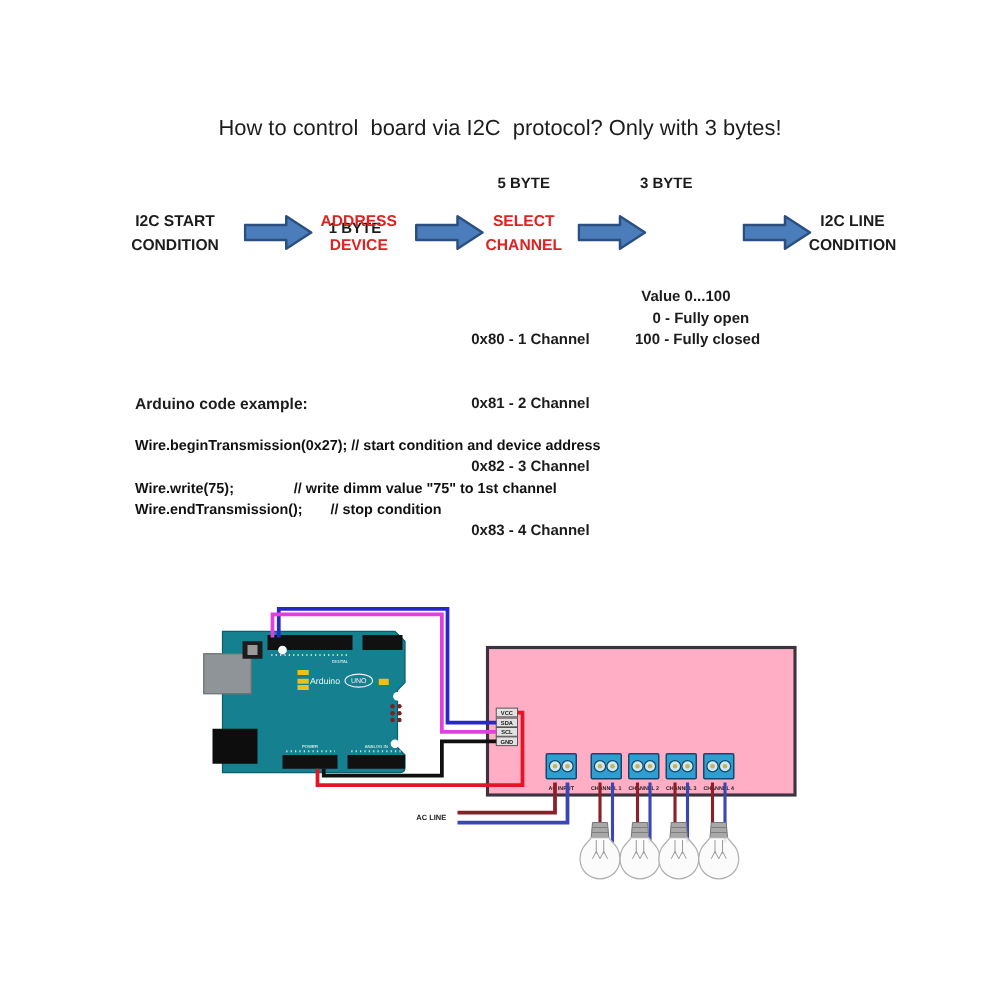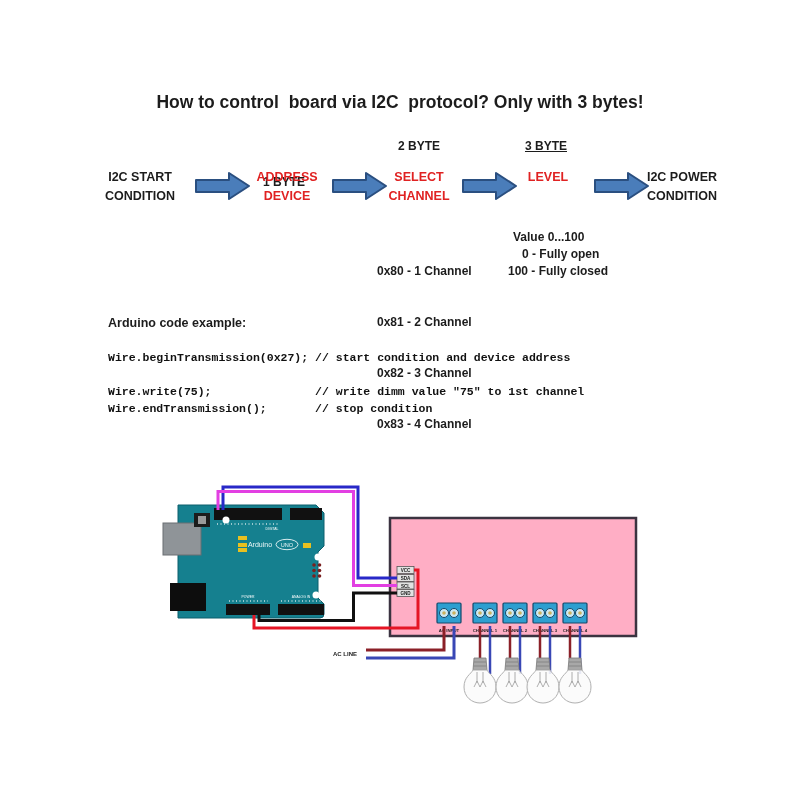--- a/index.html
+++ b/index.html
@@ -1,58 +1,57 @@
 <!DOCTYPE html>
 <html><head>
 <meta charset="utf-8">
 <style>
   html,body{margin:0;padding:0;background:#fff;}
   .page{position:relative;width:800px;height:800px;background:#ffffff;overflow:hidden;
         font-family:"Liberation Sans",sans-serif;color:#1c1c1c;}
   .abs{position:absolute;}
-  .title{left:0;right:0;top:92px;text-align:center;font-size:17.5px;font-weight:bold;
+  .title{left:0;right:0;top:92px;text-align:center;font-size:17.5px;font-weight:normal;
          white-space:pre;color:#1c1c1c;}
   .byte-label{width:90px;text-align:center;font-size:12px;font-weight:bold;top:139px;}
   .step{width:150px;text-align:center;font-size:12.5px;font-weight:bold;top:168px;line-height:18.5px;}
   .step.red{color:#e02222;}
   .arrow{top:171px;width:56px;height:30px;}
   .list{font-size:12px;font-weight:bold;line-height:17px;white-space:pre;}
   .code-head{left:108px;top:316px;font-size:12.5px;font-weight:bold;}
   .code-line{left:108px;font-size:11.5px;font-weight:bold;white-space:pre;
-             font-family:Liberation Mono, monospace;color:#111;}
+             font-family:Liberation Sans, sans-serif;color:#111;}
   svg text{font-family:"Liberation Sans",sans-serif;}
 </style>
 </head>
 <body>
 
 <div class="page">
 
   <div class="abs title">How to control  board via I2C  protocol? Only with 3 bytes!</div>
 
   <div class="abs byte-label" style="left:239px;margin-top:36px;">1 BYTE</div>
-  <div class="abs byte-label" style="left:374px;">2 BYTE</div>
-  <div class="abs byte-label" style="left:501px;text-decoration:underline;">3 BYTE</div>
+  <div class="abs byte-label" style="left:374px;">5 BYTE</div>
+  <div class="abs byte-label" style="left:488px;">3 BYTE</div>
 
   <div class="abs step" style="left:65px;">
     <div>I2C START</div>
     <div>CONDITION</div>
   </div>
   <div class="abs step red" style="left:212px;">
     <div>ADDRESS</div>
     <div>DEVICE</div>
   </div>
   <div class="abs step red" style="left:344px;">
     <div>SELECT</div>
     <div>CHANNEL</div>
   </div>
   <div class="abs step red" style="left:473px;">
-    <div>LEVEL</div>
   </div>
   <div class="abs step" style="left:607px;">
-    <div>I2C POWER</div>
+    <div>I2C LINE</div>
     <div>CONDITION</div>
   </div>
 
   <svg class="abs arrow" style="left:195px;" viewBox="0 0 56 30">
     <polygon points="1,9 34,9 34,2 54,15 34,28 34,21 1,21" fill="#4a7dba" stroke="#2a4f80" stroke-width="2" stroke-linejoin="round"></polygon>
   </svg>
   <svg class="abs arrow" style="left:332px;" viewBox="0 0 56 30">
     <polygon points="1,9 34,9 34,2 54,15 34,28 34,21 1,21" fill="#4a7dba" stroke="#2a4f80" stroke-width="2" stroke-linejoin="round"></polygon>
   </svg>
   <svg class="abs arrow" style="left:462px;" viewBox="0 0 56 30">

